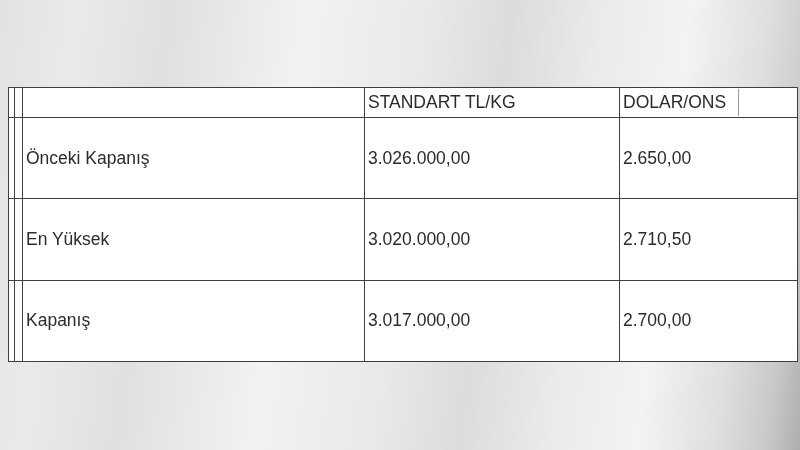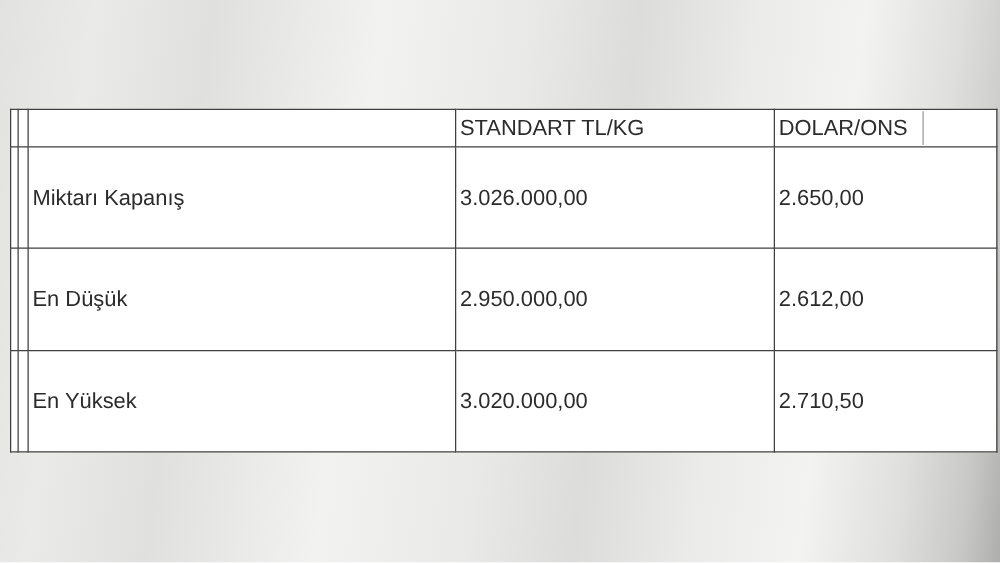--- a/index.html
+++ b/index.html
@@ -97,37 +97,37 @@
           <th class="gutter"></th>
           <th></th>
           <th>STANDART TL/KG</th>
           <th>DOLAR/ONS</th>
         </tr>
       </thead>
       <tbody>
           <tr>
             <td class="gutter"></td>
             <td class="gutter"></td>
-            <td>Miktarı Kapanış</td>
+            <td>Önceki Kapanış</td>
             <td>3.026.000,00</td>
             <td>2.650,00</td>
-          </tr>
-          <tr>
-            <td class="gutter"></td>
-            <td class="gutter"></td>
-            <td>En Düşük</td>
-            <td>2.950.000,00</td>
-            <td>2.612,00</td>
           </tr>
           <tr>
             <td class="gutter"></td>
             <td class="gutter"></td>
             <td>En Yüksek</td>
             <td>3.020.000,00</td>
             <td>2.710,50</td>
+          </tr>
+          <tr>
+            <td class="gutter"></td>
+            <td class="gutter"></td>
+            <td>Kapanış</td>
+            <td>3.017.000,00</td>
+            <td>2.700,00</td>
           </tr>
         </tbody>
     </table>
   </div>
 
   <div class="header-remnant"></div>
 
 </div>
 
 </body></html>

